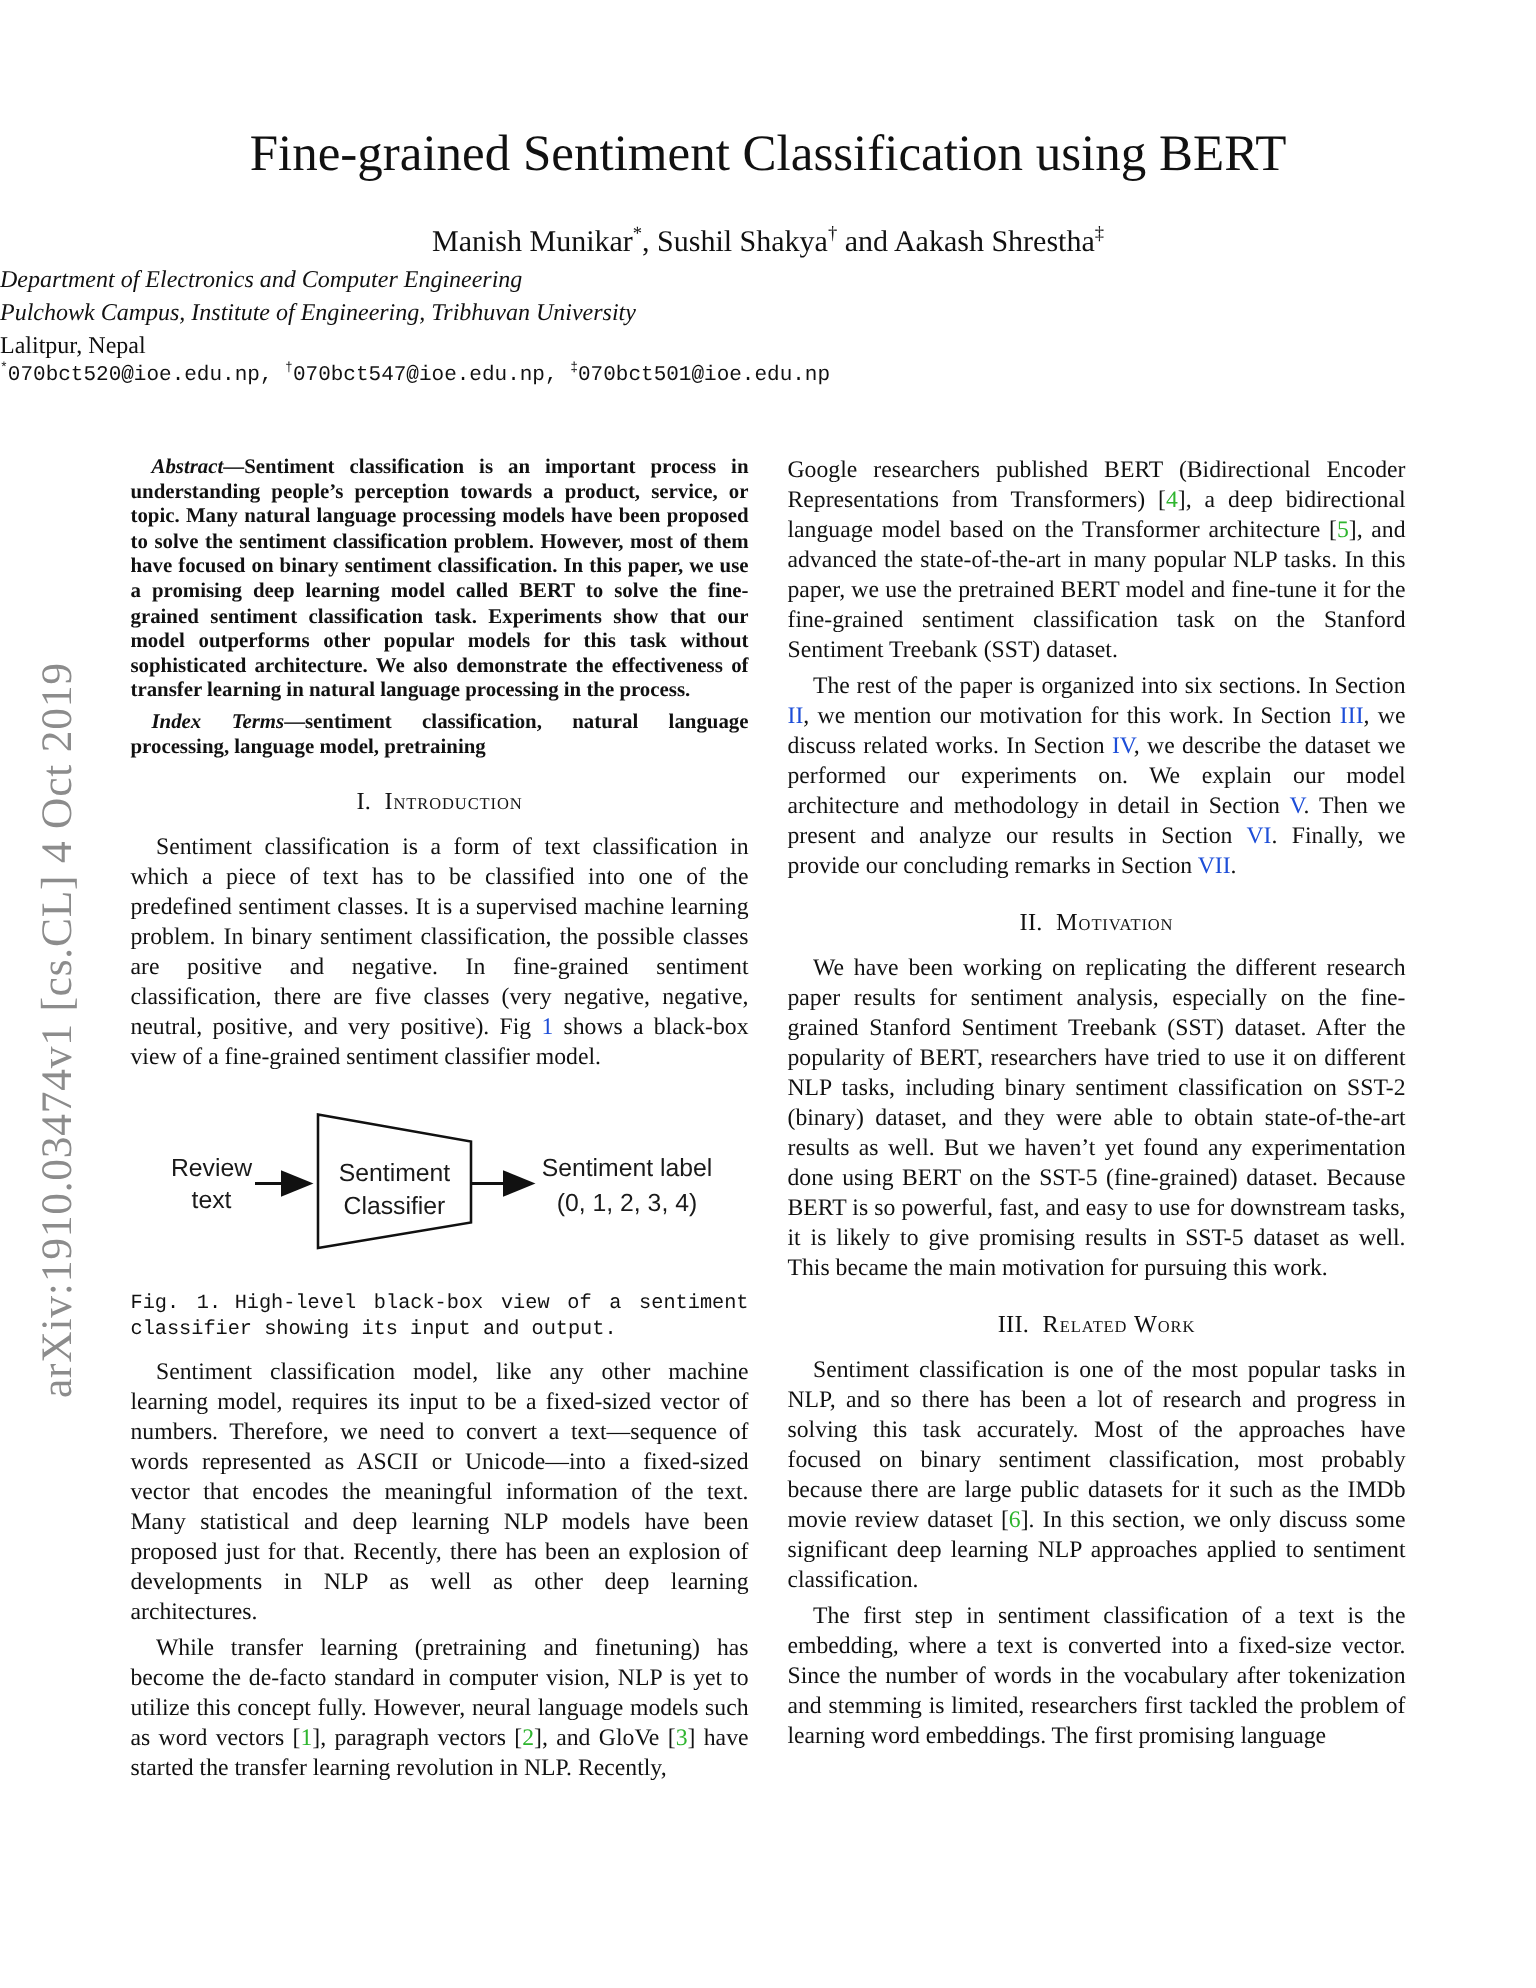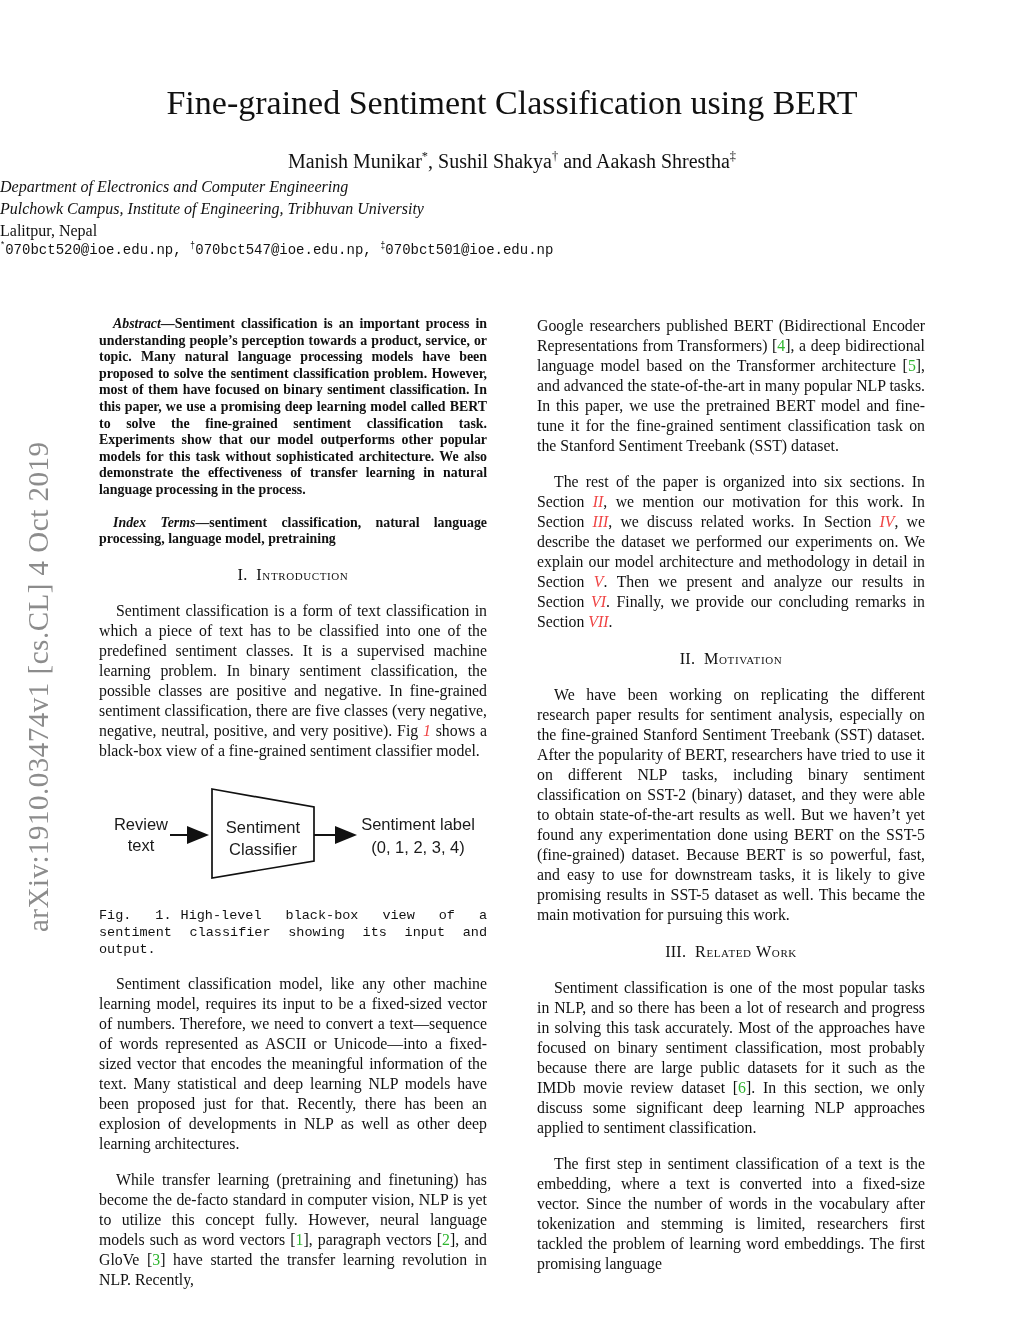--- a/index.html
+++ b/index.html
@@ -31,30 +31,30 @@
     font-family:"Liberation Mono", monospace; font-size:14px;
   }
   .sup { vertical-align:super; font-size:62%; line-height:0; }
   
   .col {
     position:absolute; top:300px; width:420px;
     text-align:justify; font-size:15.8px; line-height:20px;
   }
   .col-left  { left:83px; }
   .col-right { left:521px; }
-  .col p { margin:16px; text-indent:17px; }
+  .col p { margin:4px; text-indent:17px; }
   .col p.noindent { text-indent:0; }
   p.abs {
     font-weight:bold; font-size:13.9px; line-height:16.6px; text-indent:14px;
     margin-bottom:2px;
   }
   p.abs:last-of-type { margin-bottom:0; }
   .ital { font-style:italic; }
   .cite { color:#2eb52e; }
-  .secref { color:#ef4444;font-style:italic; }
+  .secref { color:#1d4ed8; }
   h2.section-heading {
     font-weight:normal; font-size:16.2px; text-align:center;
     margin:17px 0 11px 0; text-indent:0; letter-spacing:0.2px;
   }
   h2.section-heading .sc { font-variant:small-caps; margin-left:0.55em; letter-spacing:0.6px; }
   
   .figure-block { margin-top:16px; margin-bottom:10px; }
   .fig-svg { display:block; width:420px; height:118px; }
   .fig-svg text {
     font-family:"Liberation Sans", sans-serif; font-size:16.5px; fill:#1a1a1a;

